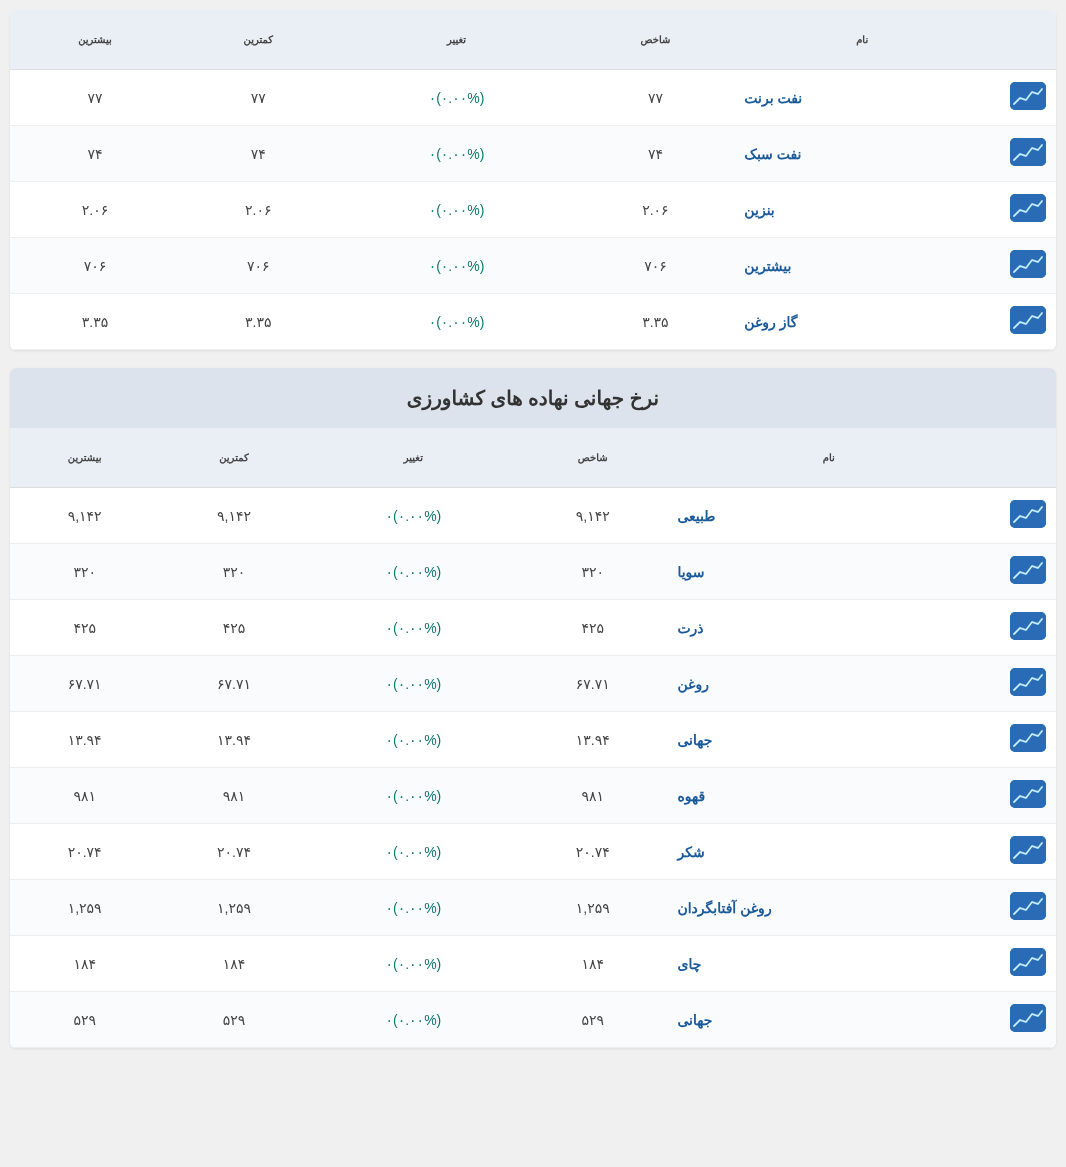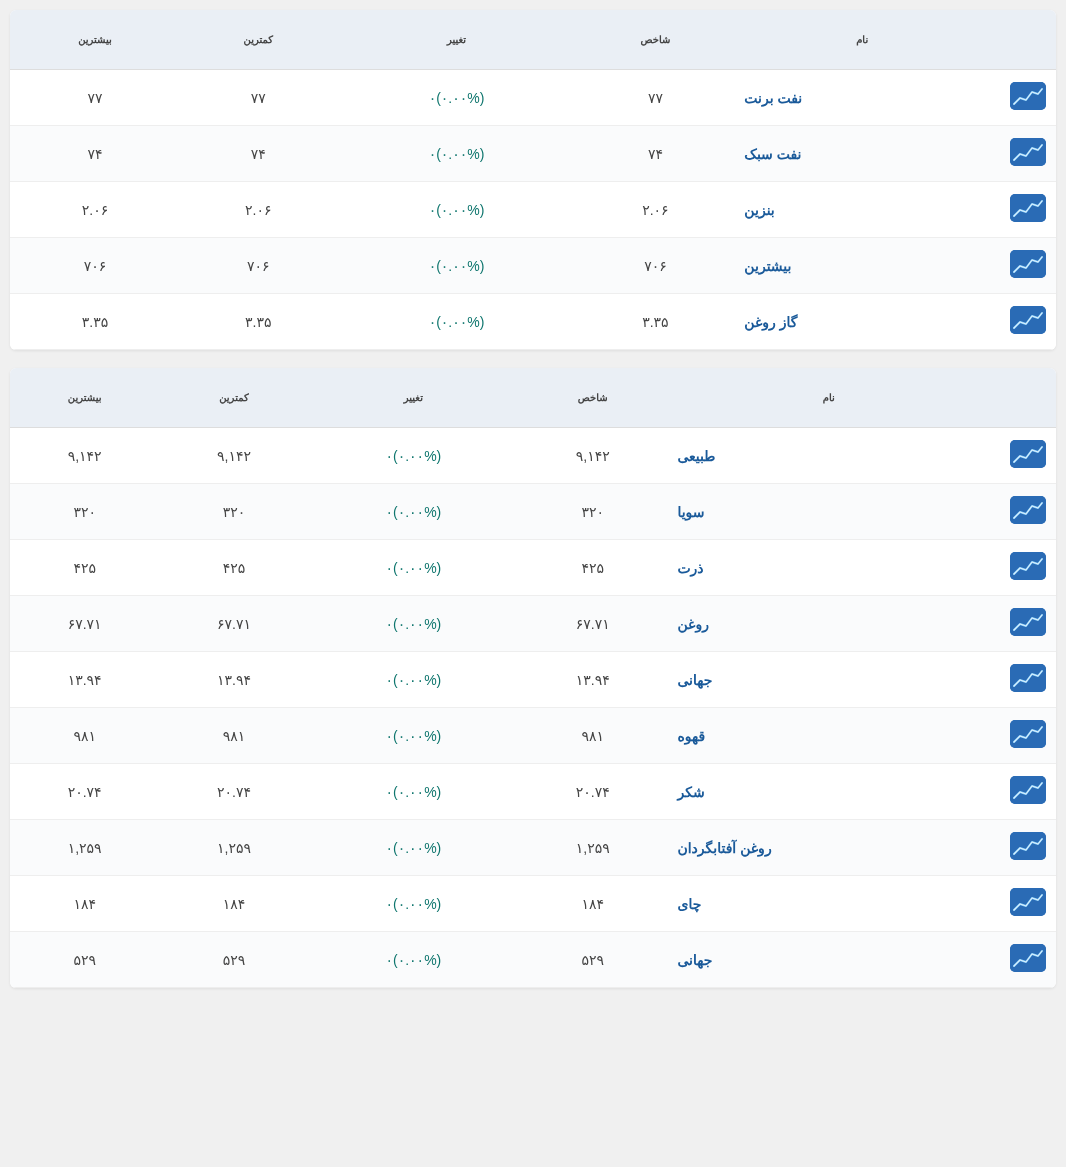--- a/index.html
+++ b/index.html
@@ -184,20 +184,21 @@
         <td><span class="change-val">۰(۰.۰۰%)</span></td>
         <td>۳.۳۵</td>
         <td>۳.۳۵</td>
       </tr>
           </tbody>
       </table>
     </div>
   </div>
 
   <div class="section">
+    <div class="section-header">نرخ جهانی نهاده های کشاورزی</div>
     <div class="table-wrapper">
       <table>
         <thead>
           <tr>
             <th></th>
             <th class="col-name">نام</th>
             <th>شاخص</th>
             <th>تغییر</th>
             <th>کمترین</th>
             <th>بیشترین</th>

